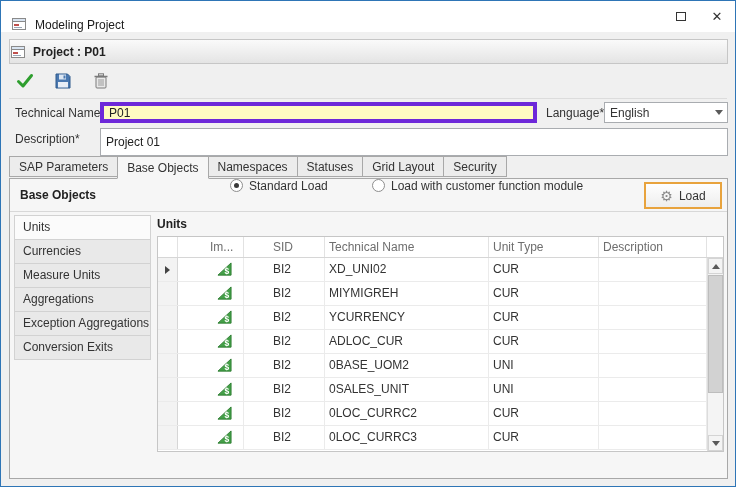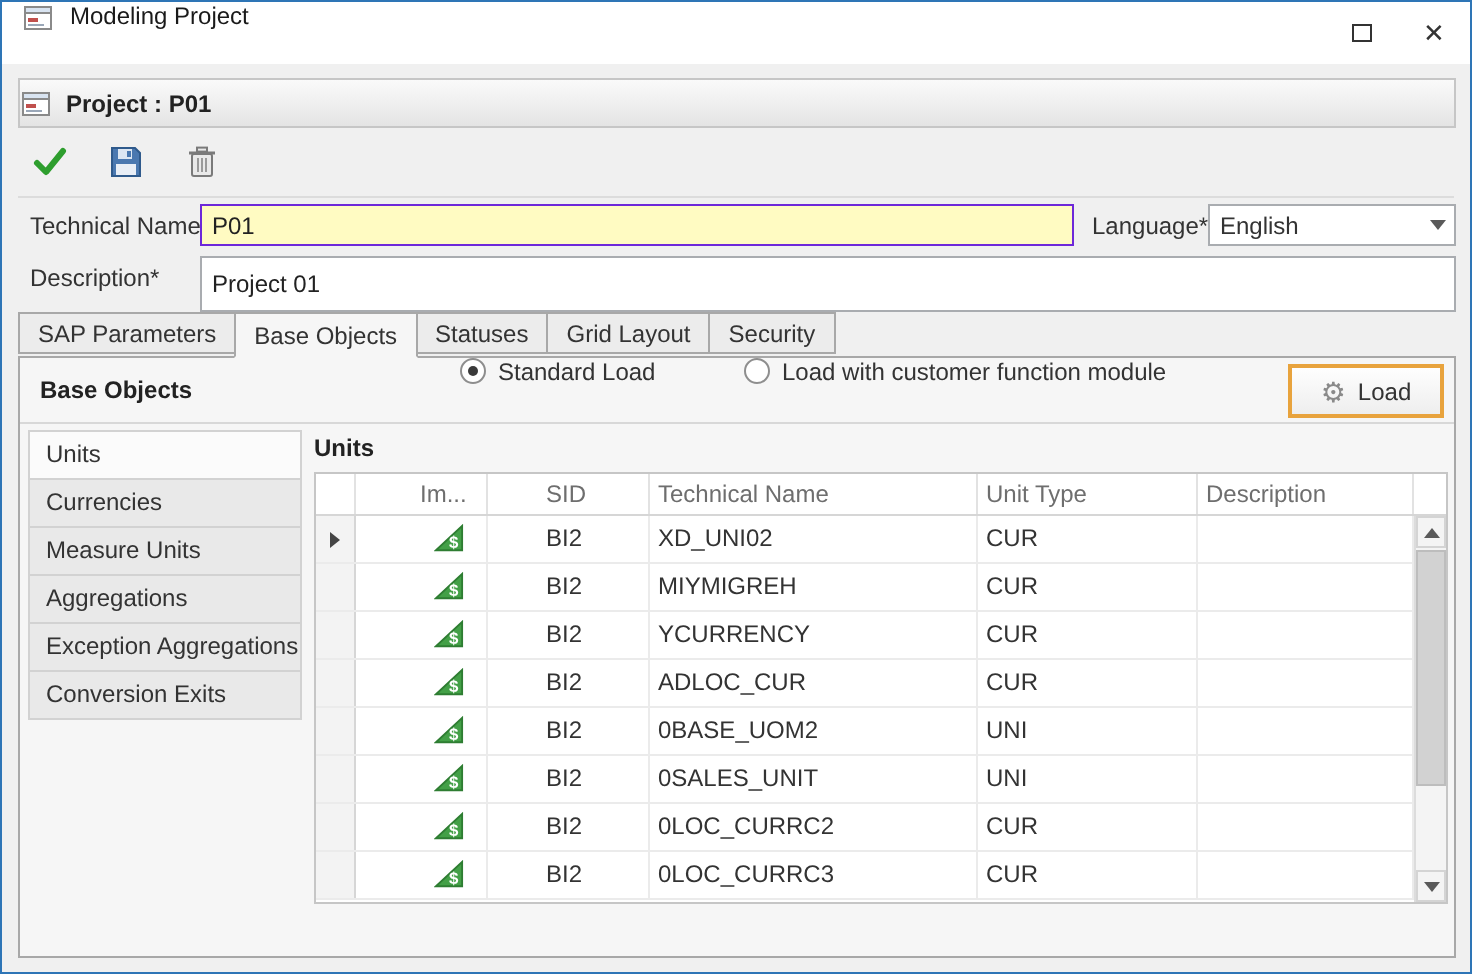--- a/index.html
+++ b/index.html
@@ -4,21 +4,21 @@
 <style>
   * { box-sizing: border-box; margin: 0; padding: 0; }
   html,body { background:#d8d8d8; }
   body { font-family: "Liberation Sans", sans-serif; font-size: 12px; color:#333; }
 
   .window { position:relative; width:736px; height:487px; background:#f0f0f0;
             border:1px solid #2e75b6; overflow:hidden; }
 
   
   .titlebar { position:absolute; left:0; top:0; right:0; height:31px; background:#ffffff;
-              display:flex; align-items:flex-start; padding-left:10px; }
+              display:flex; align-items:flex-end; padding-left:10px; }
   .titlebar .title { margin-left:8px; color:#1a1a1a; }
   .win-controls { position:absolute; right:0; top:0; height:31px; display:flex; }
   .win-btn { width:36px; height:31px; display:flex; align-items:center; justify-content:center;
              color:#333; cursor:default; }
   .max-glyph { width:10px; height:9px; border:1px solid #333; display:inline-block; }
   .close-glyph { font-size:13px; line-height:1; }
 
   
   .group-header { position:absolute; left:8px; top:38px; width:719px; height:25px;
                   background:linear-gradient(#fafafa,#e4e4e4); border:1px solid #c6c6c6;
@@ -26,21 +26,21 @@
   .group-header .gh-title { font-weight:bold; color:#222; }
 
   
   .toolbar { position:absolute; left:10px; top:66px; display:flex; gap:10px; }
   .tool-btn { width:28px; height:28px; display:flex; align-items:center; justify-content:center; }
   .tb-sep { position:absolute; left:8px; right:8px; top:97px; border-top:1px solid #dcdcdc; }
 
   
   .fl { position:absolute; color:#333; }
   .tech-input { position:absolute; left:99px; top:101px; width:437px; height:21px;
-                background:#fffbc2; border:1px solid #6d28d9; padding:0 5px;
+                background:#fffbc2; border:4px solid #6d28d9; padding:0 5px;
                 font:12px "Liberation Sans",sans-serif; color:#222; }
   .desc-input { position:absolute; left:99px; top:127px; width:628px; height:28px;
                 background:#fff; border:1px solid #a9acb0; padding:0 5px;
                 font:12px "Liberation Sans",sans-serif; color:#222; }
   .combo { position:absolute; left:603px; top:101px; width:124px; height:21px; background:#fff;
            border:1px solid #a9acb0; display:flex; align-items:center; }
   .combo .combo-text { flex:1; padding-left:5px; }
   .combo .combo-arrow { width:17px; height:100%; display:flex; align-items:center; justify-content:center; }
   .tri-down { width:0; height:0; border-left:4px solid transparent; border-right:4px solid transparent;
               border-top:5px solid #5a5a5a; }
@@ -191,20 +191,21 @@
       <span class="tri-down"></span>
     </span>
   </div>
 
   <span class="fl" style="left:14px; top:131px;">Description*</span>
   <input class="desc-input" value="Project 01" style="">
 
   <div class="tabs">
     <div class="tab">SAP Parameters</div>
     <div class="tab active">Base Objects</div>
+    <div class="tab">Namespaces</div>
     <div class="tab">Statuses</div>
     <div class="tab">Grid Layout</div>
     <div class="tab">Security</div>
   </div>
 
   <div class="panel">
 
     <div class="bo-strip">
       <span class="bo-title">Base Objects</span>
       <div class="radio-group rg-1">

